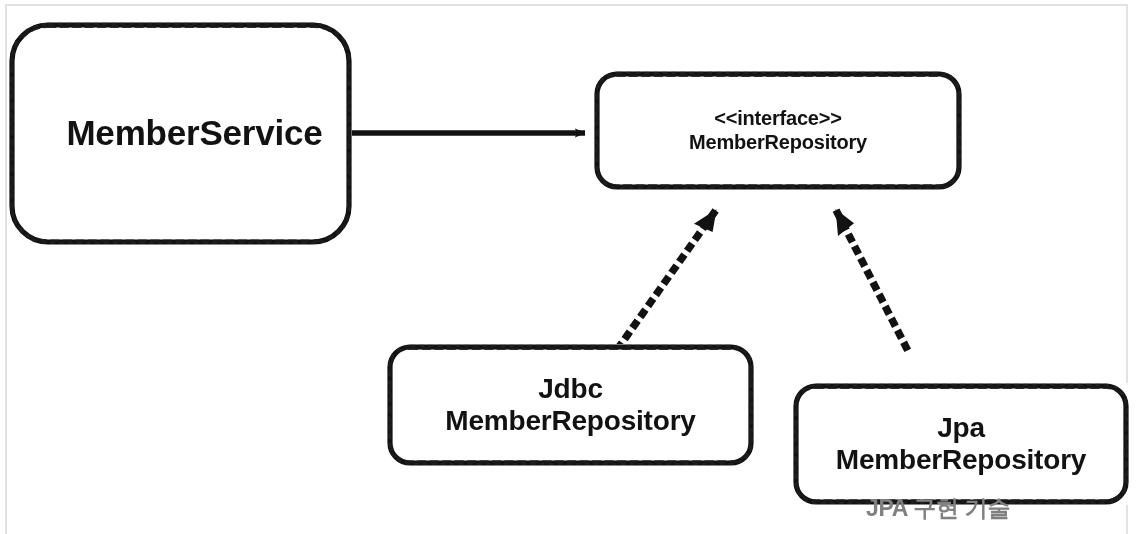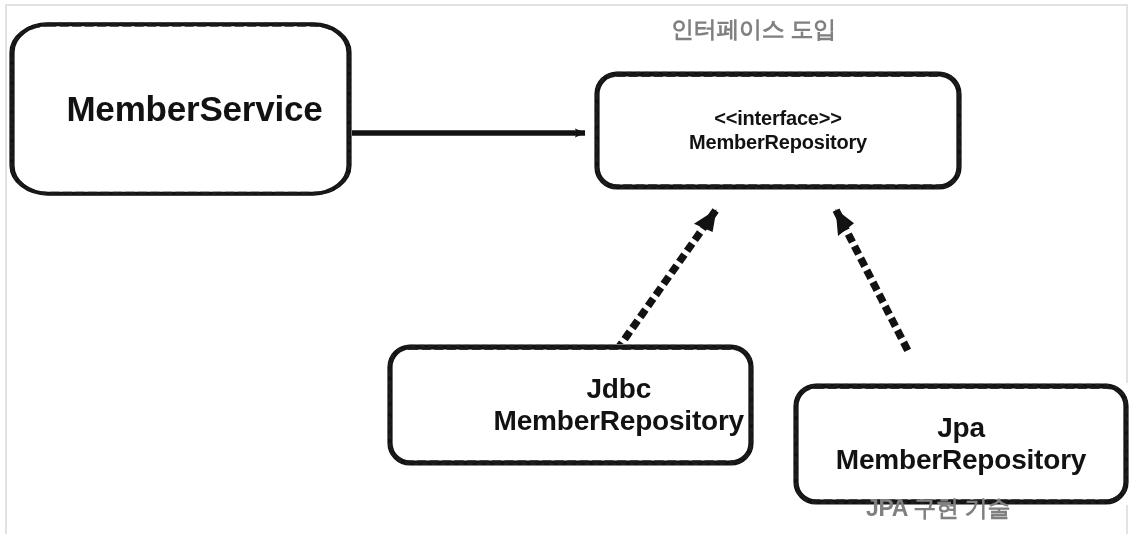--- a/index.html
+++ b/index.html
@@ -63,38 +63,37 @@
     left: 0; top: 0;
     width: 100%;
     height: 100%;
     z-index: 1;
     pointer-events: none;
   }
   #node-member-service {
     left: 9px;
     top: 22px;
     width: 343px;
-    height: 174px;
+    height: 223px;
     font-size: 35px;
     padding-left: 28px;
   }
   #node-member-repository {
     left: 594px;
     top: 71px;
     width: 368px;
     height: 119px;
     font-size: 20px;
   }
   #node-jdbc-member-repository {
     left: 387px;
     top: 344px;
     width: 367px;
     height: 122px;
     font-size: 28px;
-    justify-content: flex-end;
   }
   #node-jpa-member-repository {
     left: 793px;
     top: 344px;
     width: 336px;
     height: 122px;
     font-size: 28px;
     margin-top: 39px;
   }
   
@@ -187,19 +186,18 @@
   <div class="node" id="node-jpa-member-repository">
     <svg class="sketch-border" viewBox="0 0 336 122" preserveAspectRatio="none">
       <rect x="3" y="3" width="330" height="116" rx="20" ry="20" fill="#ffffff" stroke="#111111" stroke-width="5.2"></rect>
       <rect x="3.3" y="4.3" width="329.2" height="113.6" rx="19" ry="19" fill="none" stroke="#1b1b1b" stroke-width="3.2" stroke-dasharray="9 3.5" opacity="0.85"></rect>
       <rect x="2.3" y="1.9" width="331.4" height="118" rx="21" ry="21" fill="none" stroke="#222222" stroke-width="2.4" stroke-dasharray="5 4" opacity="0.7"></rect>
     </svg>
     <span class="node-text">Jpa
 MemberRepository</span>
   </div>
 
-  <div class="caption" id="caption-interface-introduced">인터페이스 도입</div>
 
 
 
   <div class="caption" id="caption-jpa-impl">JPA 구현 기술</div>
 
 </div>
 
 </body></html>

